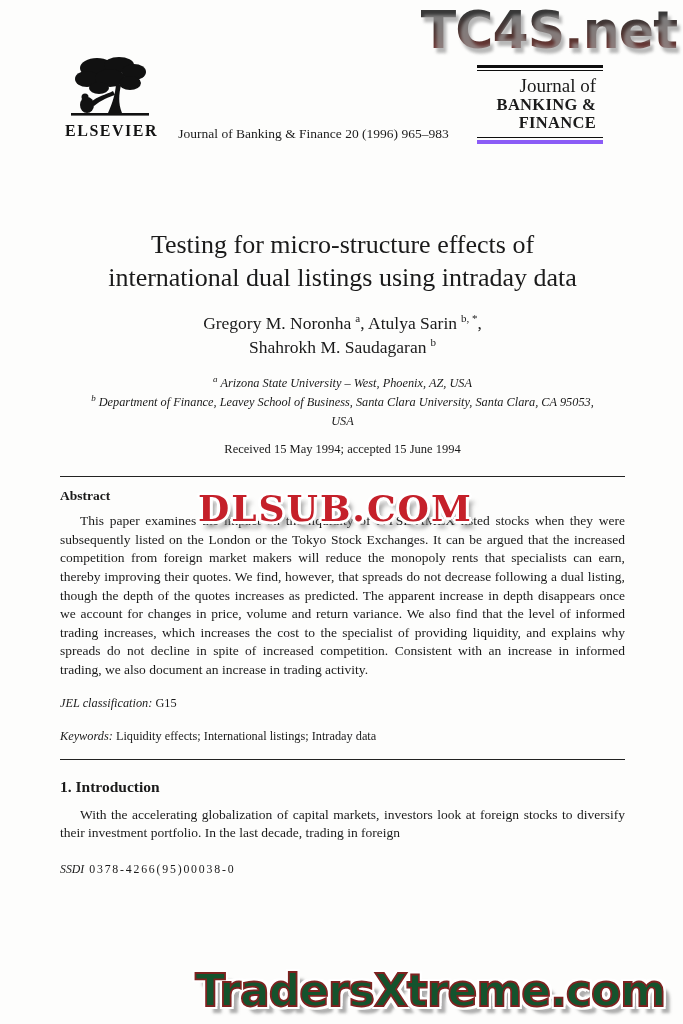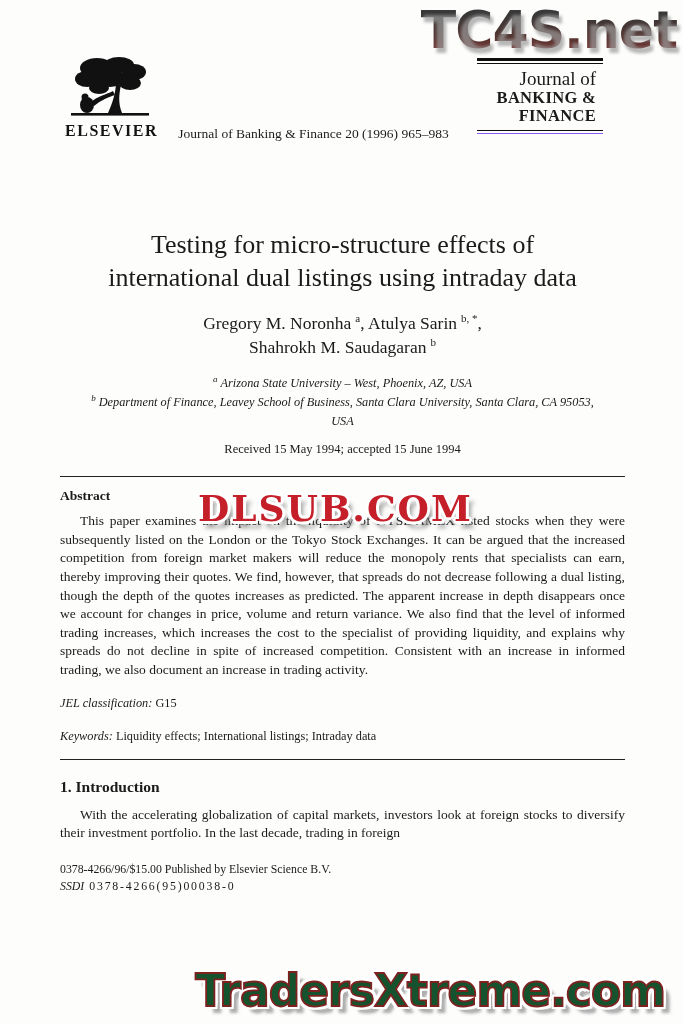--- a/index.html
+++ b/index.html
@@ -22,21 +22,21 @@
     background:linear-gradient(180deg,#383838 25%,#53332f 62%,#7d3937 90%);
     -webkit-background-clip:text; background-clip:text; -webkit-text-fill-color:transparent;
   }
 
   
   .masthead { position:absolute; left:60px; right:60px; top:56px; height:92px; }
   .elsevier { position:absolute; left:2px; top:0; width:96px; text-align:right;font-weight:bold; }
   .elsevier svg { display:block; margin:0 auto; }
   .elsevier-name { font-size:16px; letter-spacing:1.5px; margin-top:2px; color:#141414; }
   .citation { position:absolute; left:92px; right:148px; top:70px; text-align:center; font-size:13.5px; color:#1c1c1c; }
-  .journal-box { position:absolute; right:20px; top:2px; width:126px; border-top:3px solid #0e0e0e; border-bottom:1px solid #8b5cf6; padding:2px 0; }
+  .journal-box { position:absolute; right:20px; top:9px; width:126px; border-top:3px solid #0e0e0e; border-bottom:4px solid #8b5cf6; padding:2px 0; }
   .jb-inner { border-top:1px solid #0e0e0e; border-bottom:1px solid #0e0e0e; padding:5px 7px 5px 2px; text-align:right; }
   .jb-line1 { font-size:19px; line-height:1.05; }
   .jb-line2, .jb-line3 { font-size:16.5px; font-weight:700; letter-spacing:.3px; line-height:1.1; }
 
   
   .content { position:relative; padding:0 58px 0 60px; }
   .title { padding-top:228px; font-size:26px; font-weight:400; text-align:center; line-height:1.28; }
   .authors { margin-top:16px; text-align:center; font-size:17.5px; line-height:1.4; }
   .authors sup { font-size:11px; vertical-align:super; padding-left:4px; }
   .affils { margin-top:13px; text-align:center; font-style:italic; font-size:12.3px; line-height:1.5; }
@@ -160,21 +160,20 @@
       <span>Liquidity effects; International listings; Intraday data</span>
     </div>
 
     <hr class="rule2">
 
     <div class="sec-head">1. Introduction</div>
     <p class="sec-body">With the accelerating globalization of capital markets, investors look at foreign stocks to diversify their investment portfolio. In the last decade, trading in foreign</p>
 
 
     <div class="footer">
-      <div>0378-4266/96/$15.00 Published by Elsevier Science B.V.</div>
       <div><span class="ssdi-label">SSDI</span><span class="ssdi-value">0378-4266(95)00038-0</span></div>
     </div>
 
   </div>
 
   <div class="wm-bottom">TradersXtreme.com</div>
 
 </div>
 
 </body></html>

